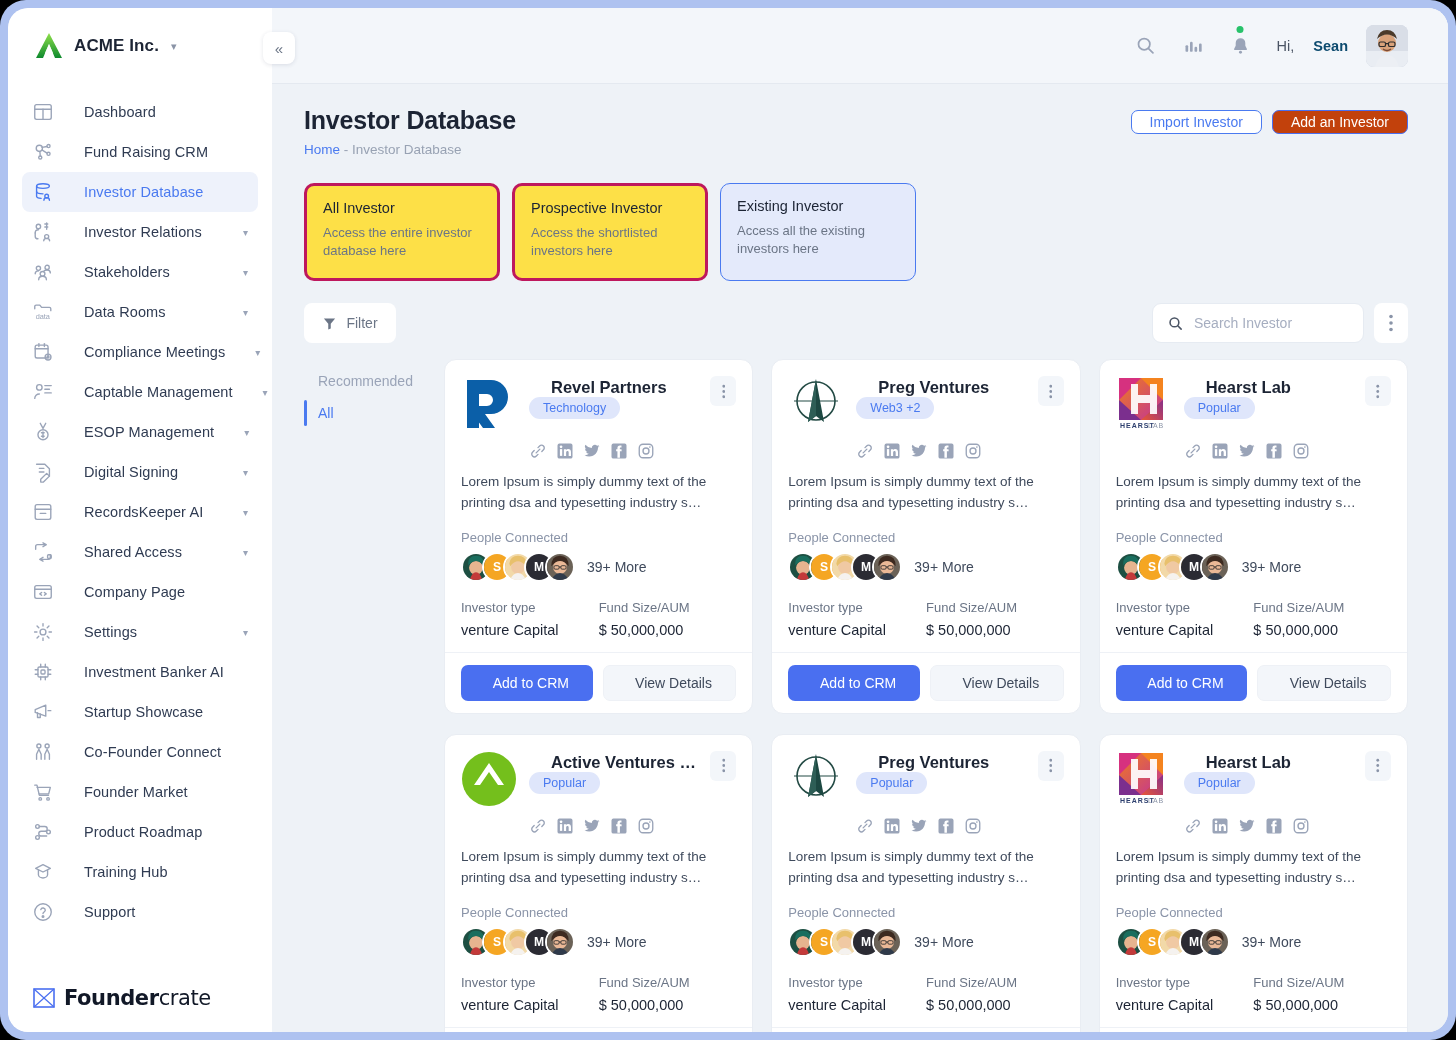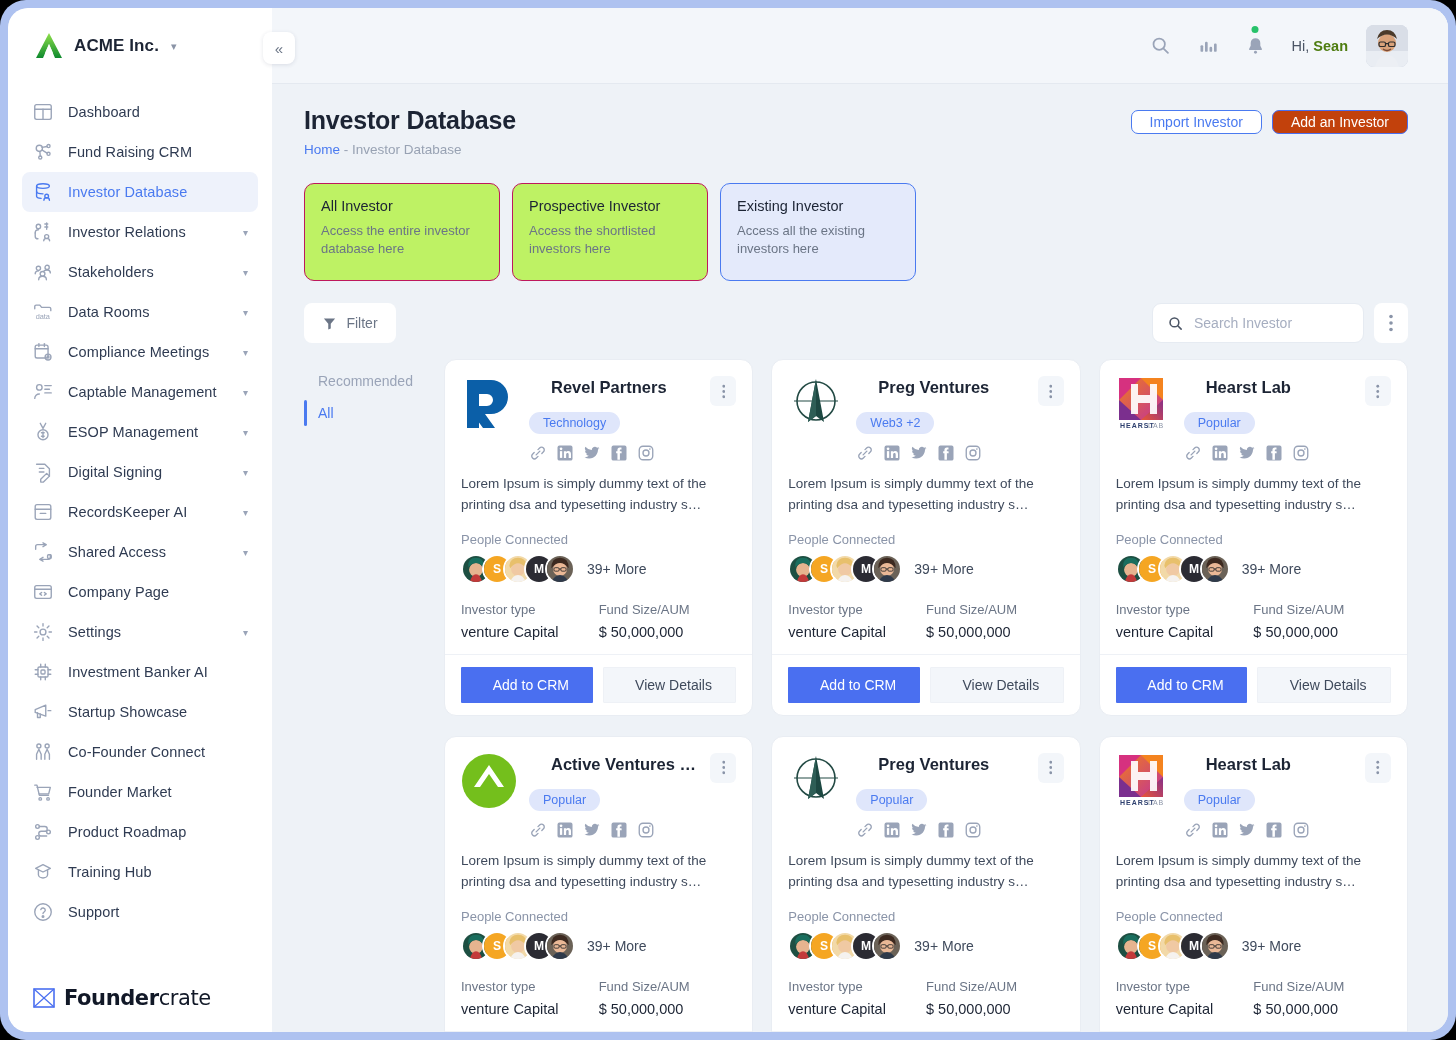--- a/index.html
+++ b/index.html
@@ -41,21 +41,21 @@
     height: 76px;
   }
   .brand-logo { width: 30px; height: 30px; flex: 0 0 30px; }
   .brand-name {
     font-size: 17px; font-weight: bold; color: #1c2434; letter-spacing: .1px;
   }
   .brand-caret { color: #8a93a6; font-size: 11px; margin-left: 2px; }
 
   .nav { flex: 1; padding: 8px 14px 0 14px; overflow: hidden; }
   .nav-item {
-    display: flex; align-items: center; gap: 14px;
+    display: flex; align-items: center; gap: 30px;
     height: 40px; padding: 0 10px;
     border-radius: 8px;
     color: #2f3b52;
     font-size: 14.5px;
     margin-bottom: 0px;
     cursor: pointer;
     position: relative;
   }
   .nav-item .nav-icon { width: 22px; height: 22px; flex: 0 0 22px; display:flex; align-items:center; justify-content:center; color: #9aa4b8; }
   .nav-item .nav-label { flex: 1; white-space: nowrap; letter-spacing: .1px;}
@@ -84,21 +84,21 @@
     display: flex; align-items: center; justify-content: flex-end;
     padding-right: 40px; gap: 26px;
     border-bottom: 1px solid #e4e9f0;
   }
   .top-icon { color: #9aa4b8; cursor: pointer; position: relative; display:flex; align-items:center;}
   .top-dot {
     position: absolute; top: -9px; left: 50%; transform: translateX(-50%);
     width: 7px; height: 7px; border-radius: 50%; background: #27c26a;
   }
   .greeting { font-size: 14.5px; color: #4b5565; }
-  .greeting b { color: #4d7c0f; font-weight: bold;}
+  .greeting b { color: #0c4a6e; font-weight: bold; margin-left: 15px;}
   .avatar-me {
     width: 42px; height: 42px; border-radius: 8px; overflow: hidden;
     margin-left: -8px; background: #cfd6e2;
   }
 
   #content { flex: 1; padding: 22px 40px 0 32px; overflow: hidden; }
 
   .page-head { display: flex; justify-content: space-between; align-items: flex-start; }
   .page-title { font-size: 25px; font-weight: bold; color: #1c2434; letter-spacing: -.2px;}
   .breadcrumb { margin-top: 7px; font-size: 13.5px; color: #98a2b3; }
@@ -108,21 +108,21 @@
     font-size: 14px; border-radius: 7px; padding: 0 18px; height: 24px;
     display: flex; align-items: center; justify-content: center; cursor: pointer;
     font-family: "Liberation Sans", sans-serif;
   }
   .btn-outline { background: #fff; border: 1px solid #4a7af0; color: #4a7af0; }
   .btn-primary { background: #c2410c; border: 1px solid #4a6ff0; color: #fff; }
 
   .seg-row { display: flex; gap: 12px; margin-top: 26px; }
   .seg-card {
     width: 196px; min-height: 98px;
-    background: #bef264; border: 1px solid #be185d; border-radius: 10px;
+    background: #fde047; border: 3px solid #be185d; border-radius: 10px;
     padding: 14px 16px; cursor: pointer;
   }
   .seg-card.selected { background: #e4eafb; border: 1.5px solid #4a7af0; }
   .seg-title { font-size: 14.5px; color: #1c2434; margin-bottom: 8px; }
   .seg-desc { font-size: 13px; color: #6b7586; line-height: 1.42; }
 
   .tools-row { display: flex; align-items: center; justify-content: space-between; margin-top: 22px; }
   .filter-btn {
     width: 92px; height: 40px; background: #fff; border-radius: 8px;
     display: flex; align-items: center; justify-content: center; gap: 9px;
@@ -165,21 +165,21 @@
   }
   .inv-top { padding: 16px 16px 0 16px; flex: 1;}
   .inv-head { display: flex; gap: 12px; position: relative; }
   .inv-logo { width: 56px; height: 56px; flex: 0 0 56px; display:flex; align-items:center; justify-content:center;}
   .inv-headtext { flex: 1; min-width: 0; padding-top: 2px; }
   .inv-name {
     font-size: 16.5px; font-weight: bold; color: #1c2434; white-space: nowrap;
     overflow: hidden; text-overflow: ellipsis; padding-right: 30px; margin-left: 22px;
   }
   .inv-tag {
-    display: inline-block; margin-top: 15px;
+    display: inline-block; margin-top: 0;
     background: #dfe6fb; color: #4a7af0; font-size: 12.5px;
     padding: 4px 14px; border-radius: 20px;
   }
   .card-kebab {
     position: absolute; right: 0; top: 0; width: 26px; height: 30px;
     background: #f3f6fa; border-radius: 6px; cursor: pointer;
     display: flex; align-items: center; justify-content: center;
   }
   .socials { display: flex; gap: 9px; margin-top: 10px; margin-left: 68px; color: #9aa4b8;}
   .socials .s-ic { cursor: pointer; display:flex; }
@@ -198,21 +198,21 @@
   .inv-meta { display: flex; margin-top: 18px; padding-bottom: 14px;}
   .meta-col { flex: 1; }
   .meta-label { font-size: 13px; color: #6b7586; }
   .meta-value { font-size: 14.5px; color: #1c2434; margin-top: 7px; }
 
   .inv-actions {
     display: flex; gap: 10px; padding: 12px 16px;
     border-top: 1px solid #eef1f6;
   }
   .act-btn {
-    flex: 1; height: 36px; border-radius: 1px; font-size: 14px;
+    flex: 1; height: 36px; border-radius: 7px; font-size: 14px;
     display: flex; align-items: center; justify-content: center; cursor: pointer; padding-left: 8px;
   }
   .act-primary { background: #4a6ff0; color: #fff; }
   .act-ghost { background: #f3f6fa; color: #3f4a5c; border: 1px solid #eef1f6;}
 
   
   #collapse-btn {
     position: absolute; left: 255px; top: 24px;
     width: 32px; height: 32px; background: #fff; border-radius: 8px;
     box-shadow: 0 1px 4px rgba(30,40,70,.12);

